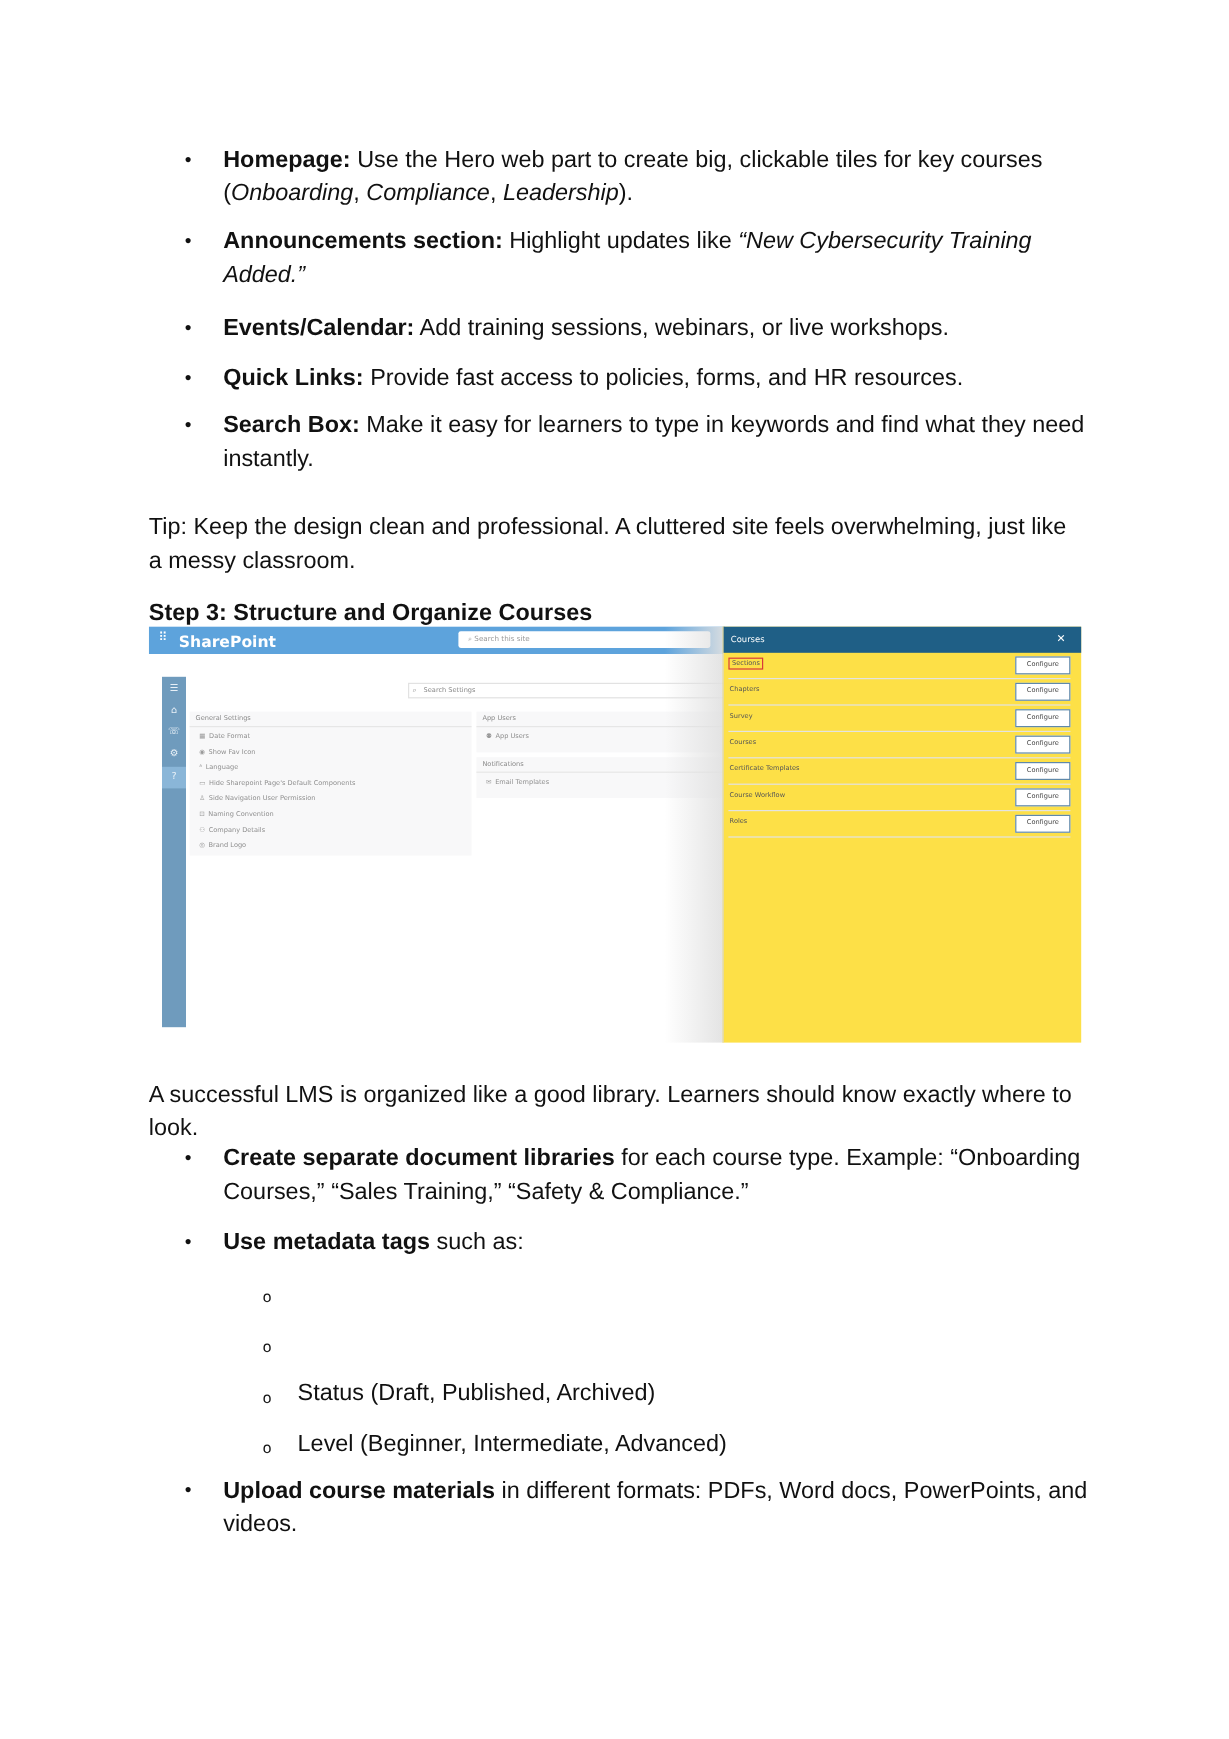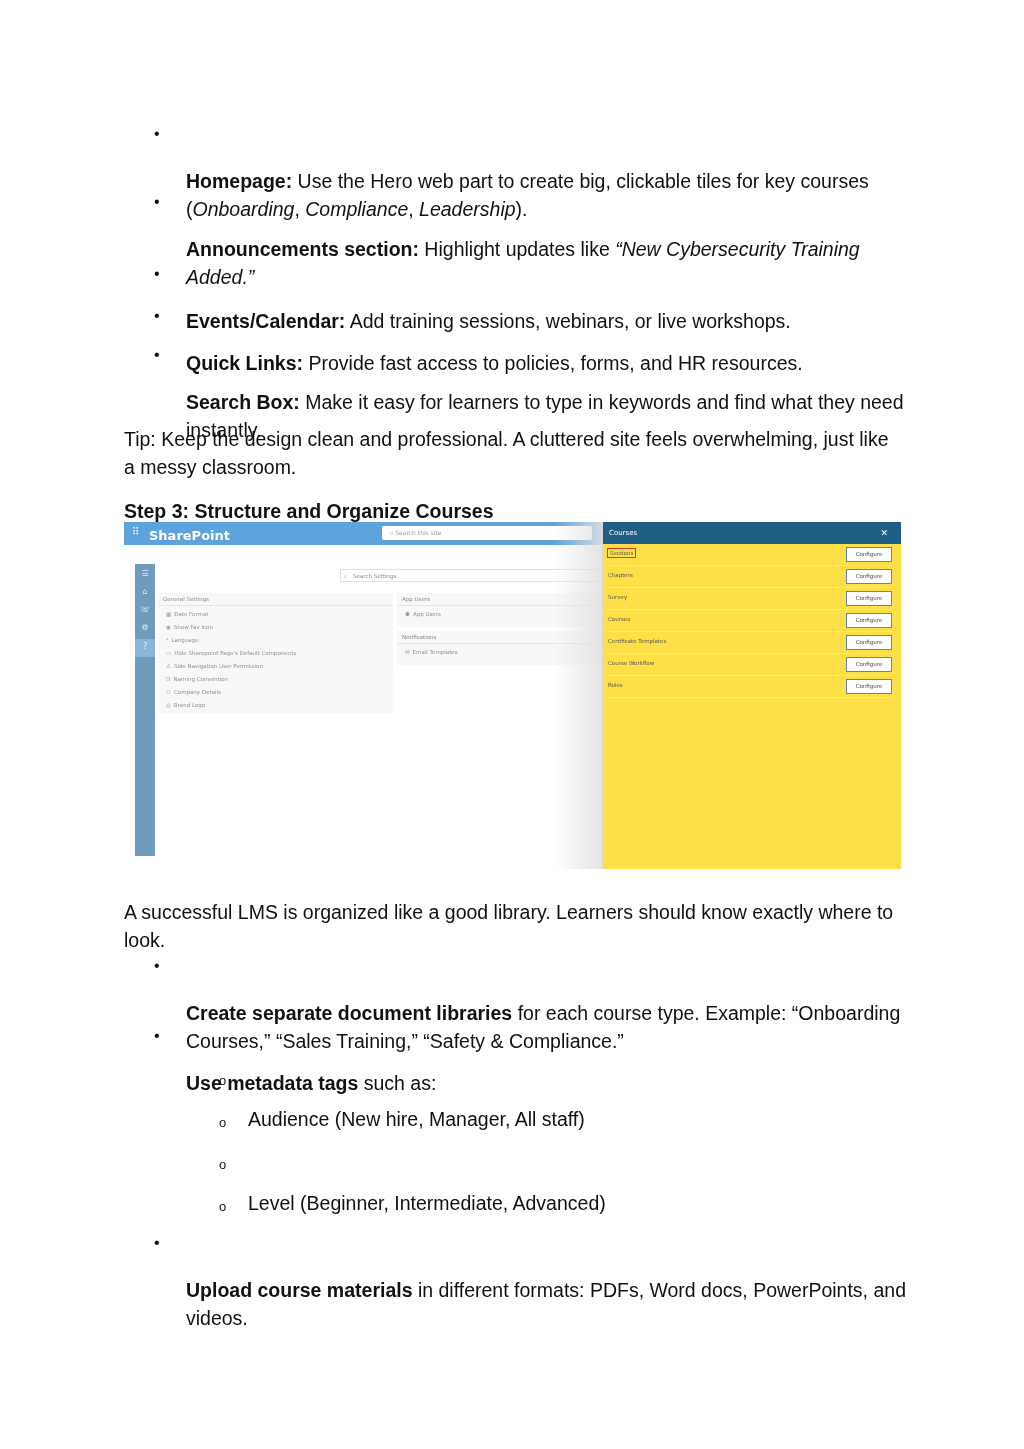--- a/index.html
+++ b/index.html
@@ -2,21 +2,21 @@
 <html><head>
 <meta charset="utf-8">
 <style>
   html, body { margin: 0; padding: 0; background: #ffffff; }
   body { width: 1024px; height: 1449px; position: relative; overflow: hidden;
          font-family: "Liberation Sans", sans-serif; color: #111; }
   .doc { position: absolute; left: 0; top: 0; width: 1024px; }
   .txt { font-size: 19.5px; line-height: 27.5px; }
   .bullet-row { position: absolute; left: 124px; width: 790px; }
   .bullet-row .dot { position: absolute; left: 30px; top: 0; font-size: 16px; line-height: 27.5px; }
-  .bullet-row .body { position: absolute; left: 62px; width: 730px; margin-top: 48px; }
+  .bullet-row .body { position: absolute; left: 62px; width: 730px; }
   .sub-row { position: absolute; left: 124px; width: 790px; }
   .sub-row .circ { position: absolute; left: 95px; top: 3px; font-size: 13px; line-height: 27.5px; }
   .sub-row .body { position: absolute; left: 124px; width: 660px; }
   .para { position: absolute; left: 124px; width: 780px; margin-top: 16px; }
   b { font-weight: bold; }
   i { font-style: italic; }
 
   
   .shot { position: absolute; left: 124px; top: 522px; width: 777px; height: 347px; background: #fff; overflow: hidden;
           font-family: "DejaVu Sans", sans-serif; }
@@ -168,24 +168,24 @@
   <div class="bullet-row txt" style="top:1022px;height:28px">
     <span class="dot">•</span>
     <div class="body"><b>Use metadata tags</b><span> such as:</span></div>
   </div>
 
   <div class="sub-row txt" style="top:1064px;height:28px">
     <span class="circ">o</span>
   </div>
   <div class="sub-row txt" style="top:1106px;height:28px">
     <span class="circ">o</span>
-    <div class="body">Audience (New hire, Manager, All staff)</div>
   </div>
   <div class="sub-row txt" style="top:1148px;height:28px">
     <span class="circ">o</span>
+    <div class="body">Status (Draft, Published, Archived)</div>
   </div>
   <div class="sub-row txt" style="top:1190px;height:28px">
     <span class="circ">o</span>
     <div class="body">Level (Beginner, Intermediate, Advanced)</div>
   </div>
 
   <div class="bullet-row txt" style="top:1229px;height:56px">
     <span class="dot">•</span>
     <div class="body"><b>Upload course materials</b><span> in different formats: PDFs, Word docs, PowerPoints, and videos.</span></div>
   </div>

